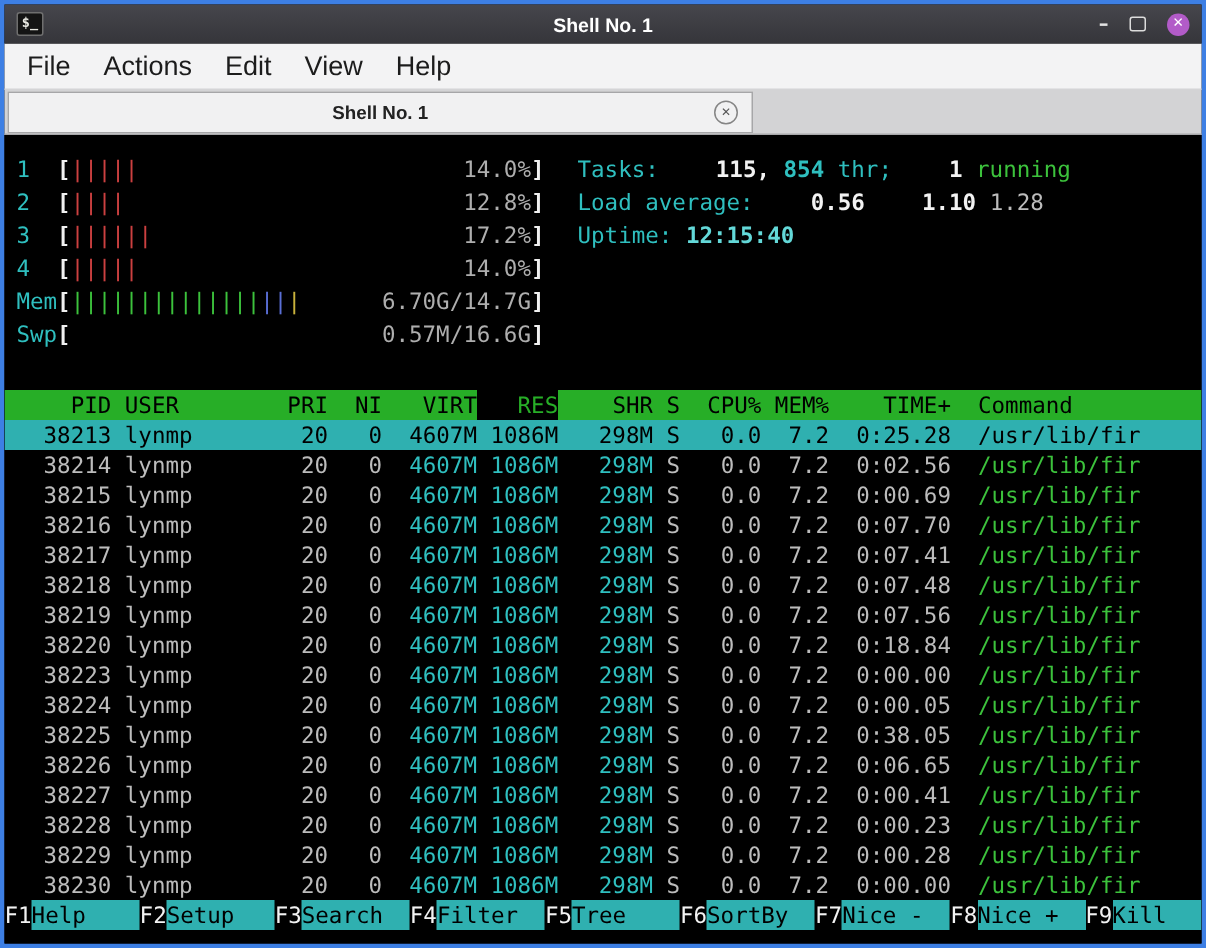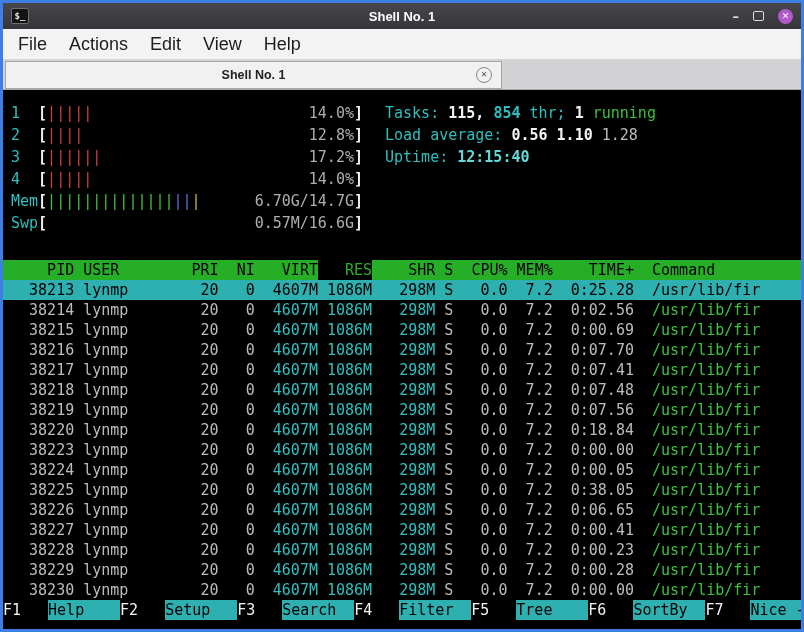--- a/index.html
+++ b/index.html
@@ -77,21 +77,21 @@
   .spacer { flex: 1; }
   .bar-red    { color: #cc4040; }
   .bar-green  { color: #3cc23c; }
   .bar-blue   { color: #5a6fd6; }
   .bar-yellow { color: #c9b23c; }
   .mval { color: #aeaeae; }
   .info { margin-left: 22px; }
   .iline { height: 22px; line-height: 22px; white-space: pre; }
   .cyan  { color: #2fbfbf; text-align: right; }
   .bcyan { color: #2fbfbf; font-weight: bold; }
-  .bwhite{ color: #f2f2f2; font-weight: bold; }
+  .bwhite{ color: #f2f2f2; font-weight: bold; margin-left: 29px; }
   .green { color: #3cc23c; }
   .lcyan { color: #63d8d8; font-weight: bold; }
   
   .ptable { margin-top: 26px; }
   .hrow { display: flex; height: 20px; background: #27ae27; padding-left: 8px; white-space: pre; align-items: center; }
   .prow { display: flex; height: 20px; padding-left: 8px; white-space: pre; }
   .cell { display: block; overflow: hidden; }
   .col-pid  { width: 7ch;  text-align: right; }
   .col-user { width: 10ch; margin-left: 1ch; text-align: left; }
   .col-pri  { width: 5ch;  text-align: right; }
@@ -103,21 +103,21 @@
   .col-cpu  { width: 6ch;  text-align: right; }
   .col-mem  { width: 5ch;  text-align: right; }
   .col-time { width: 9ch;  text-align: right; }
   .col-cmd  { flex: 1; margin-left: 2ch; text-align: left; color: #3cc23c; }
   .hcell { color: #000; }
   .hcell.sorted { background: #000; color: #27ae27; }
   .prow.selected { background: #2fb0b0; }
   .prow.selected .cell { color: #000; }
   
   .fbar { display: flex; height: 20px; overflow: hidden; white-space: pre; }
-  .fk { display: flex; gap: 27px; }
+  .fk { display: flex; }
   .fkey { color: #f2f2f2; }
   .flabel { background: #2fb0b0; color: #000; width: 72px; overflow: hidden; }
 </style>
 </head>
 <body>
 
 <div class="window">
 
   <div class="titlebar">
     <span class="win-icon">$_</span>

